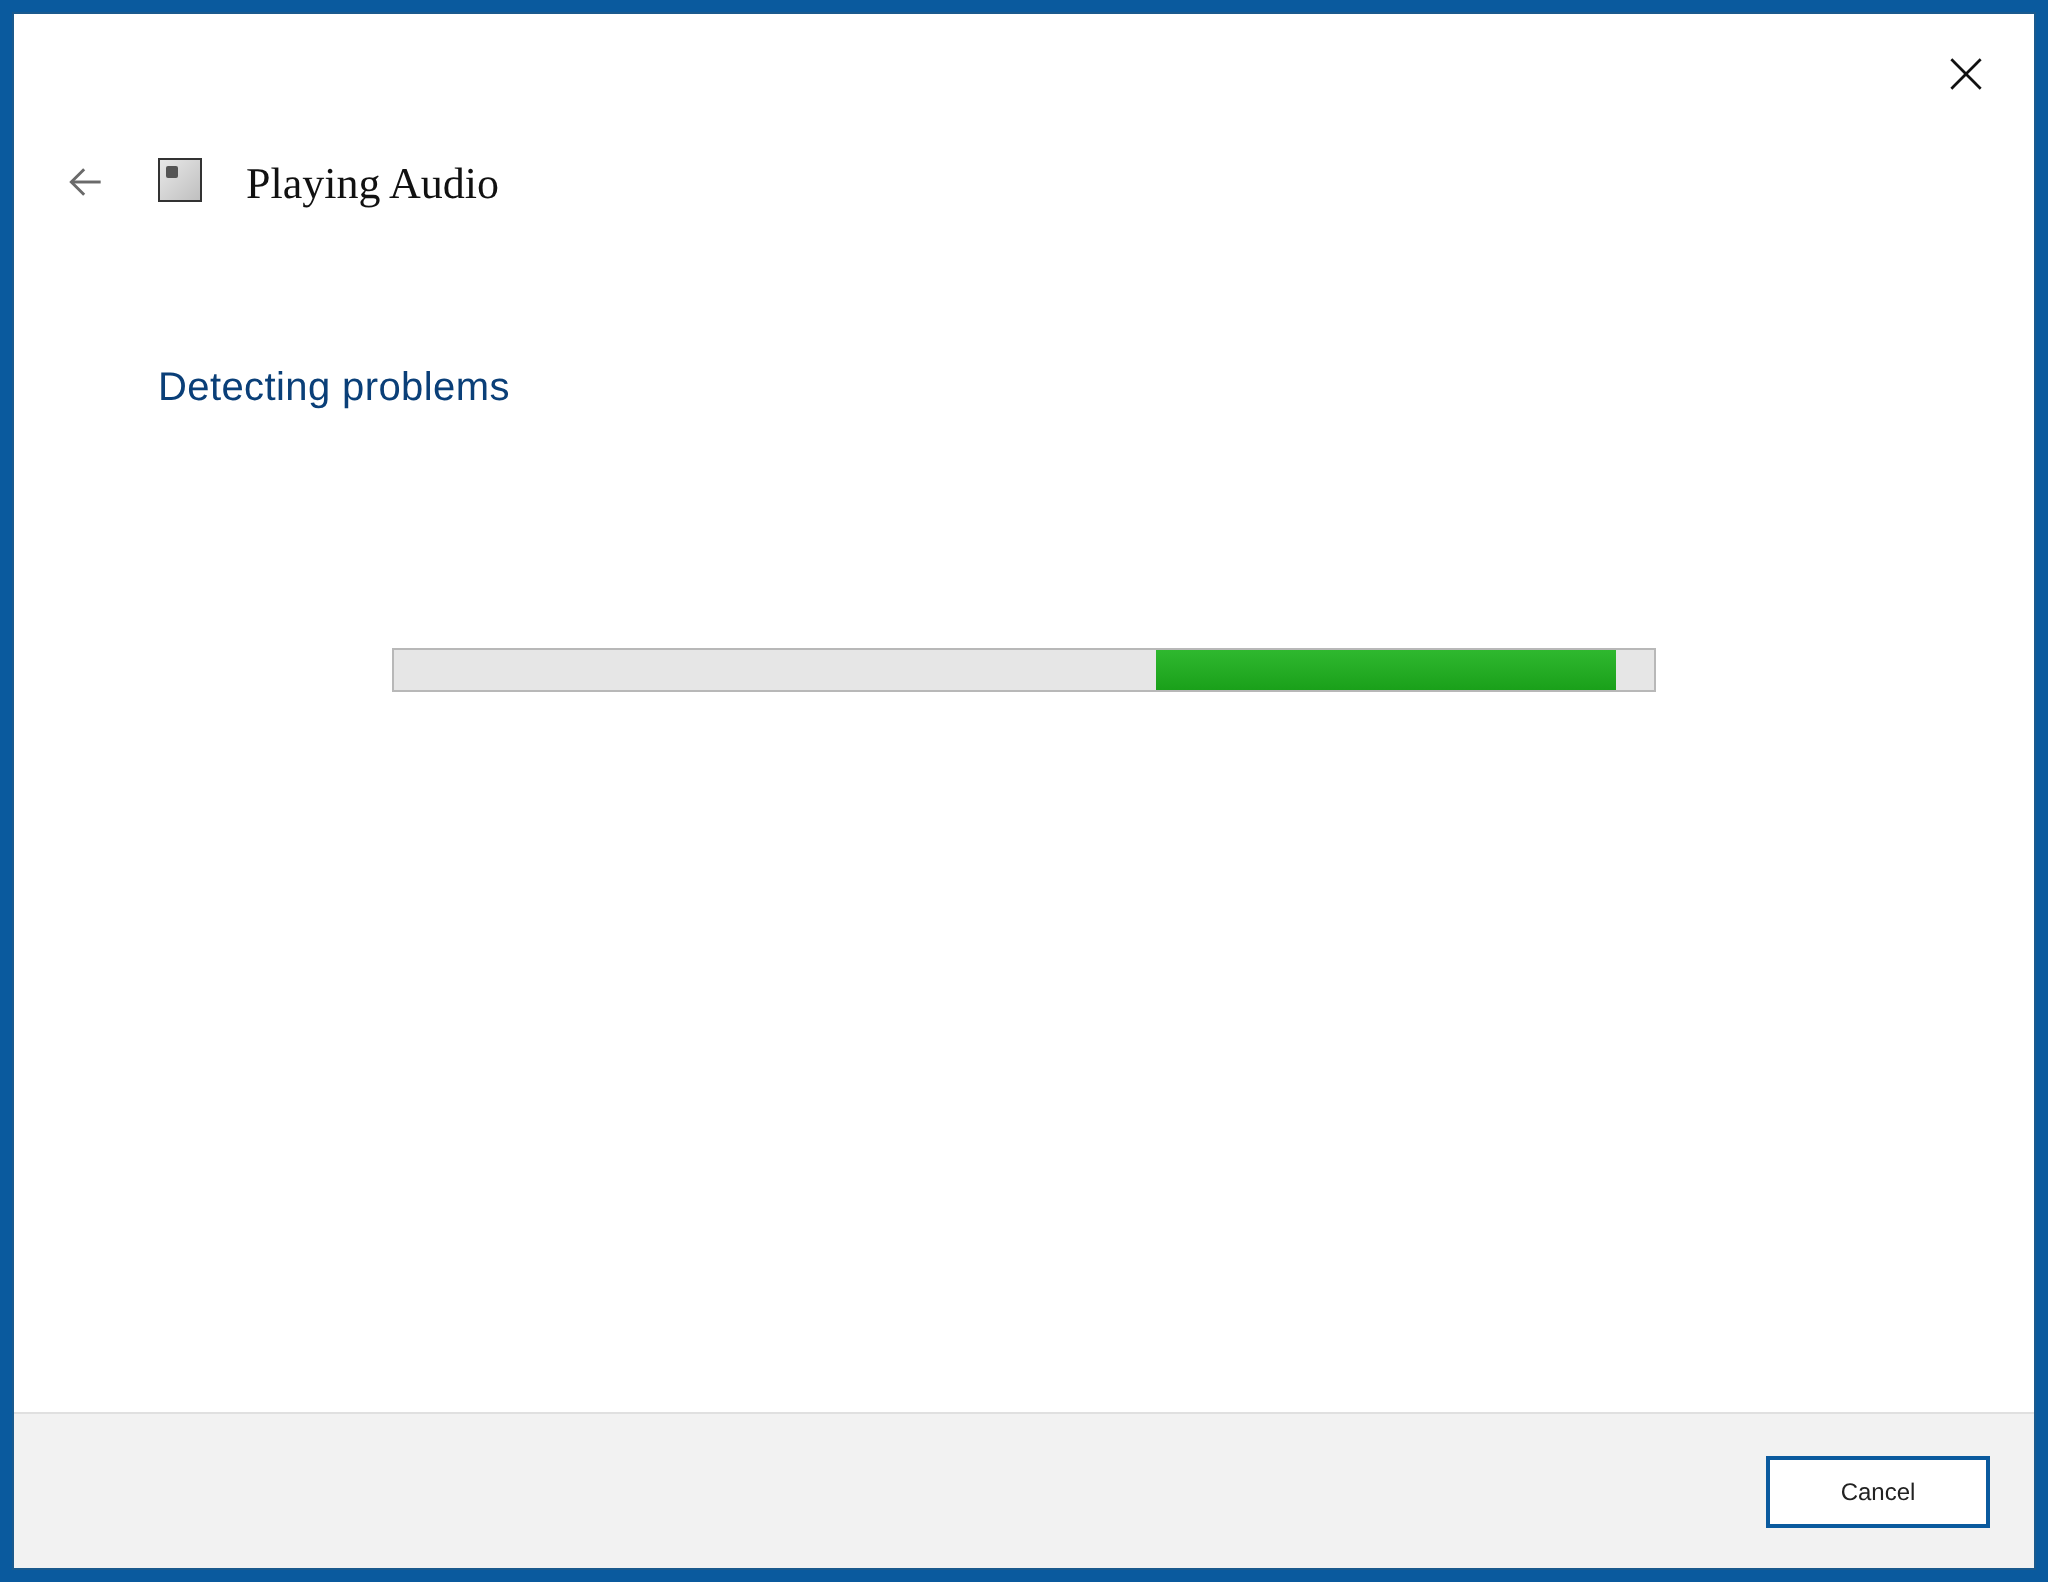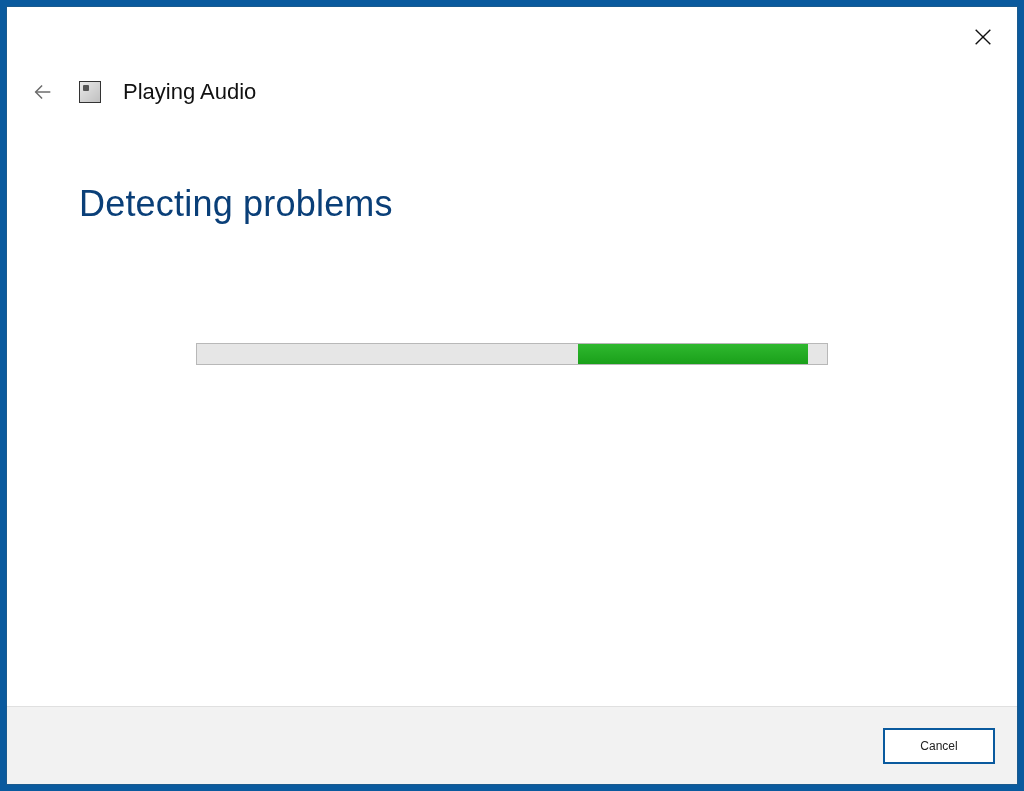--- a/index.html
+++ b/index.html
@@ -36,23 +36,24 @@
       align-items: center;
       justify-content: center;
       cursor: default;
     }
     .titlebar-close svg {
       width: 22px;
       height: 22px;
     }
     .header-row {
       display: flex;
-      align-items: center;
+      align-items: flex-start;
       padding: 72px 24px 0 24px;
       gap: 18px;
+      font-family: Liberation Serif, serif;
     }
     .back-arrow {
       width: 24px;
       height: 24px;
       display: flex;
       align-items: center;
       justify-content: center;
       color: #5a5a5a;
     }
     .app-icon {
@@ -77,21 +78,21 @@
       font-size: 22px;
       font-weight: 400;
       color: #111;
       margin-left: 4px;
     }
     .content {
       flex: 1;
       padding: 0 72px;
     }
     .heading {
-      font-size: 36px;
+      font-size: 20px;
       font-weight: 400;
       color: #0a3f78;
       margin-top: 78px;
       letter-spacing: 0.2px;
     }
     .progress-wrap {
       margin-top: 118px;
       display: flex;
       justify-content: center;
     }

